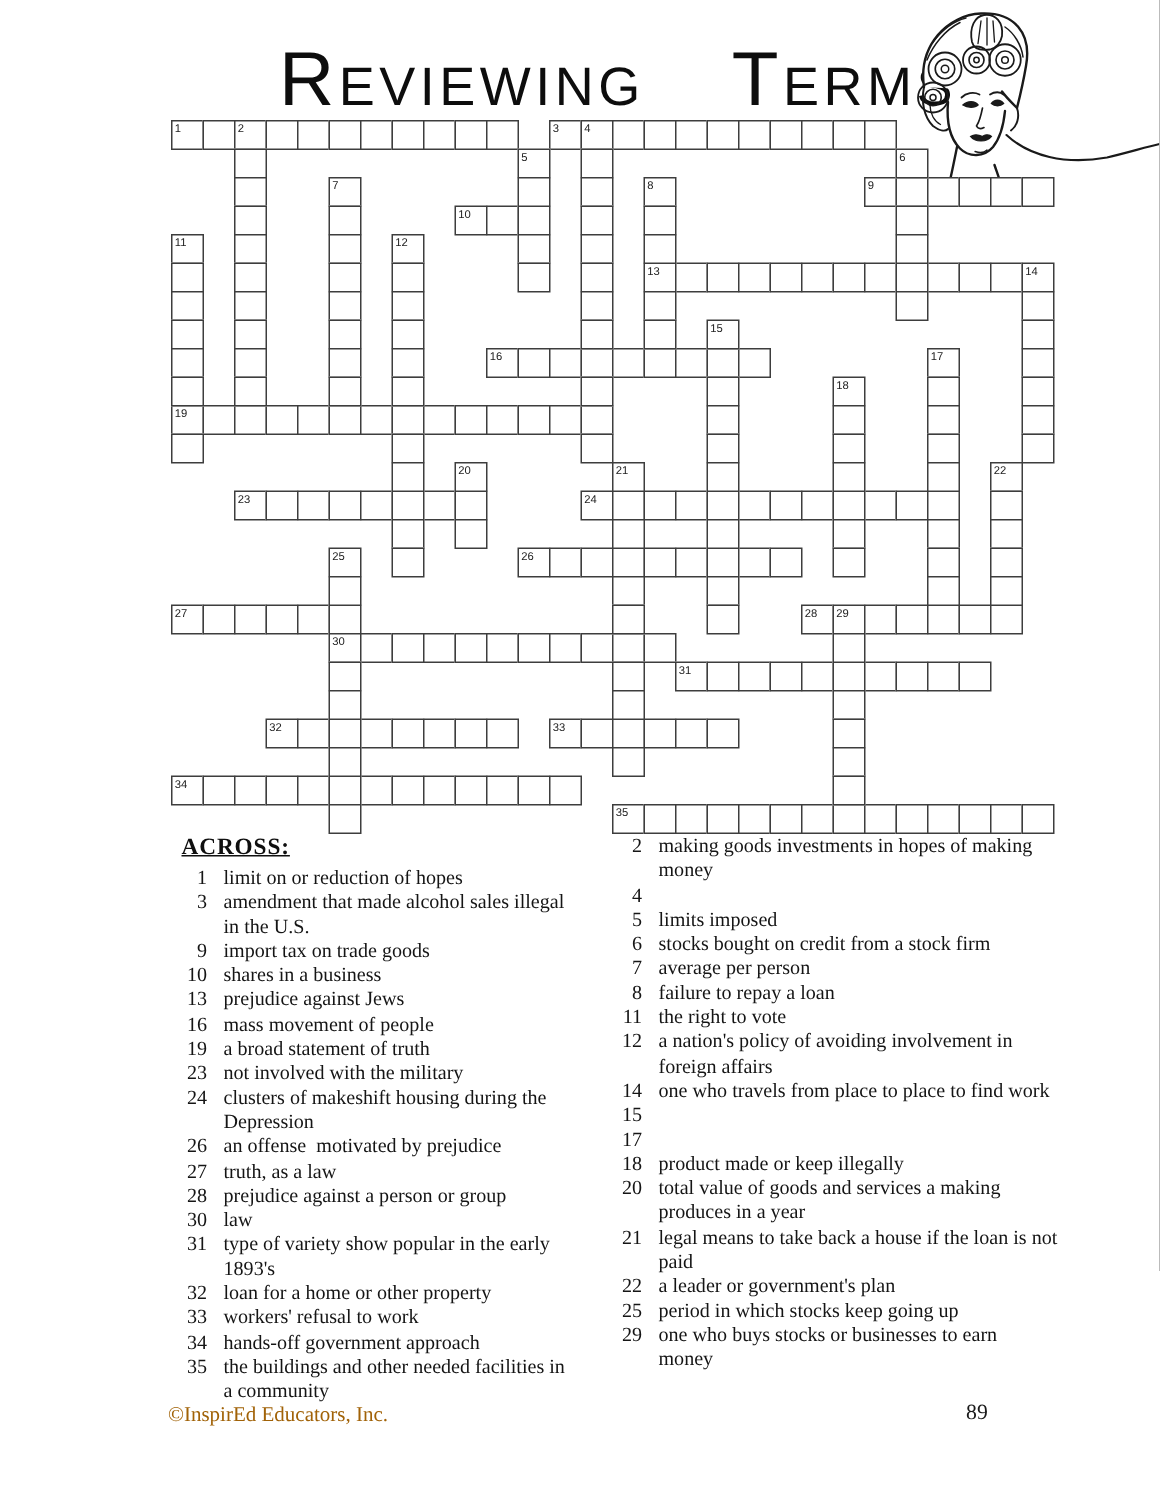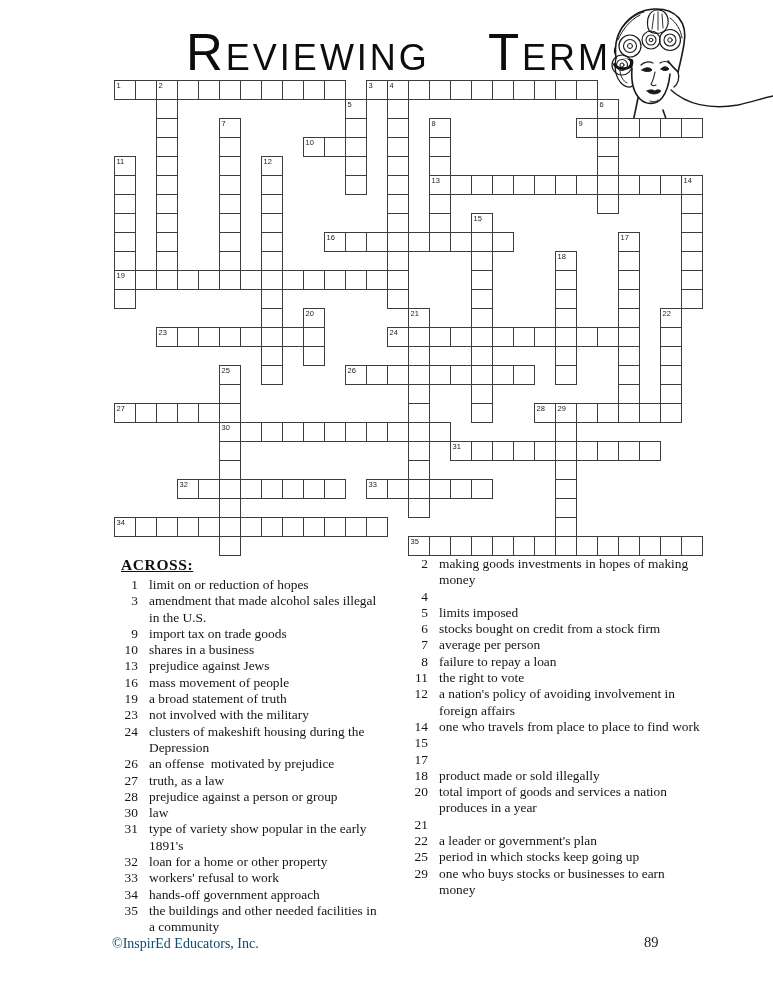--- a/index.html
+++ b/index.html
@@ -35,21 +35,21 @@
   .clue-col.down   { left:406px; width:345px; }
   .clue-heading {
     font-weight:bold; font-size:15.5px; letter-spacing:0.6px;
     text-decoration:underline; margin:0 0 3px 5px; color:#0f0f0f;
   }
   .clue { display:flex; font-size:13.4px; line-height:16.3px; }
   .clue-num { flex:none; width:22px; text-align:right; margin-right:11px; }
   .clue-text { white-space:pre-wrap; }
   
   .footer-copyright {
-    position:absolute; left:112px; top:936px; font-size:14px; color:#0c4a6e;
+    position:absolute; left:112px; top:936px; font-size:14px; color:#a16207;
   }
   .page-number {
     position:absolute; left:644px; top:934px; font-size:14.5px; color:#1a1a1a;
   }
 </style>
 </head>
 <body>
 
 <div class="page">
 
@@ -476,21 +476,21 @@
           <span class="clue-num">28</span>
           <div class="clue-text">prejudice against a person or group</div>
         </div>
         <div class="clue">
           <span class="clue-num">30</span>
           <div class="clue-text">law</div>
         </div>
         <div class="clue">
           <span class="clue-num">31</span>
           <div class="clue-text">type of variety show popular in the early
-1891's</div>
+1893's</div>
         </div>
         <div class="clue">
           <span class="clue-num">32</span>
           <div class="clue-text">loan for a home or other property</div>
         </div>
         <div class="clue">
           <span class="clue-num">33</span>
           <div class="clue-text">workers' refusal to work</div>
         </div>
         <div class="clue">
@@ -545,29 +545,31 @@
           <div class="clue-text">one who travels from place to place to find work</div>
         </div>
         <div class="clue">
           <span class="clue-num">15</span>
         </div>
         <div class="clue">
           <span class="clue-num">17</span>
         </div>
         <div class="clue">
           <span class="clue-num">18</span>
-          <div class="clue-text">product made or sold illegally</div>
+          <div class="clue-text">product made or keep illegally</div>
         </div>
         <div class="clue">
           <span class="clue-num">20</span>
-          <div class="clue-text">total import of goods and services a nation
+          <div class="clue-text">total value of goods and services a making
 produces in a year</div>
         </div>
         <div class="clue">
           <span class="clue-num">21</span>
+          <div class="clue-text">legal means to take back a house if the loan is not
+paid</div>
         </div>
         <div class="clue">
           <span class="clue-num">22</span>
           <div class="clue-text">a leader or government's plan</div>
         </div>
         <div class="clue">
           <span class="clue-num">25</span>
           <div class="clue-text">period in which stocks keep going up</div>
         </div>
         <div class="clue">

